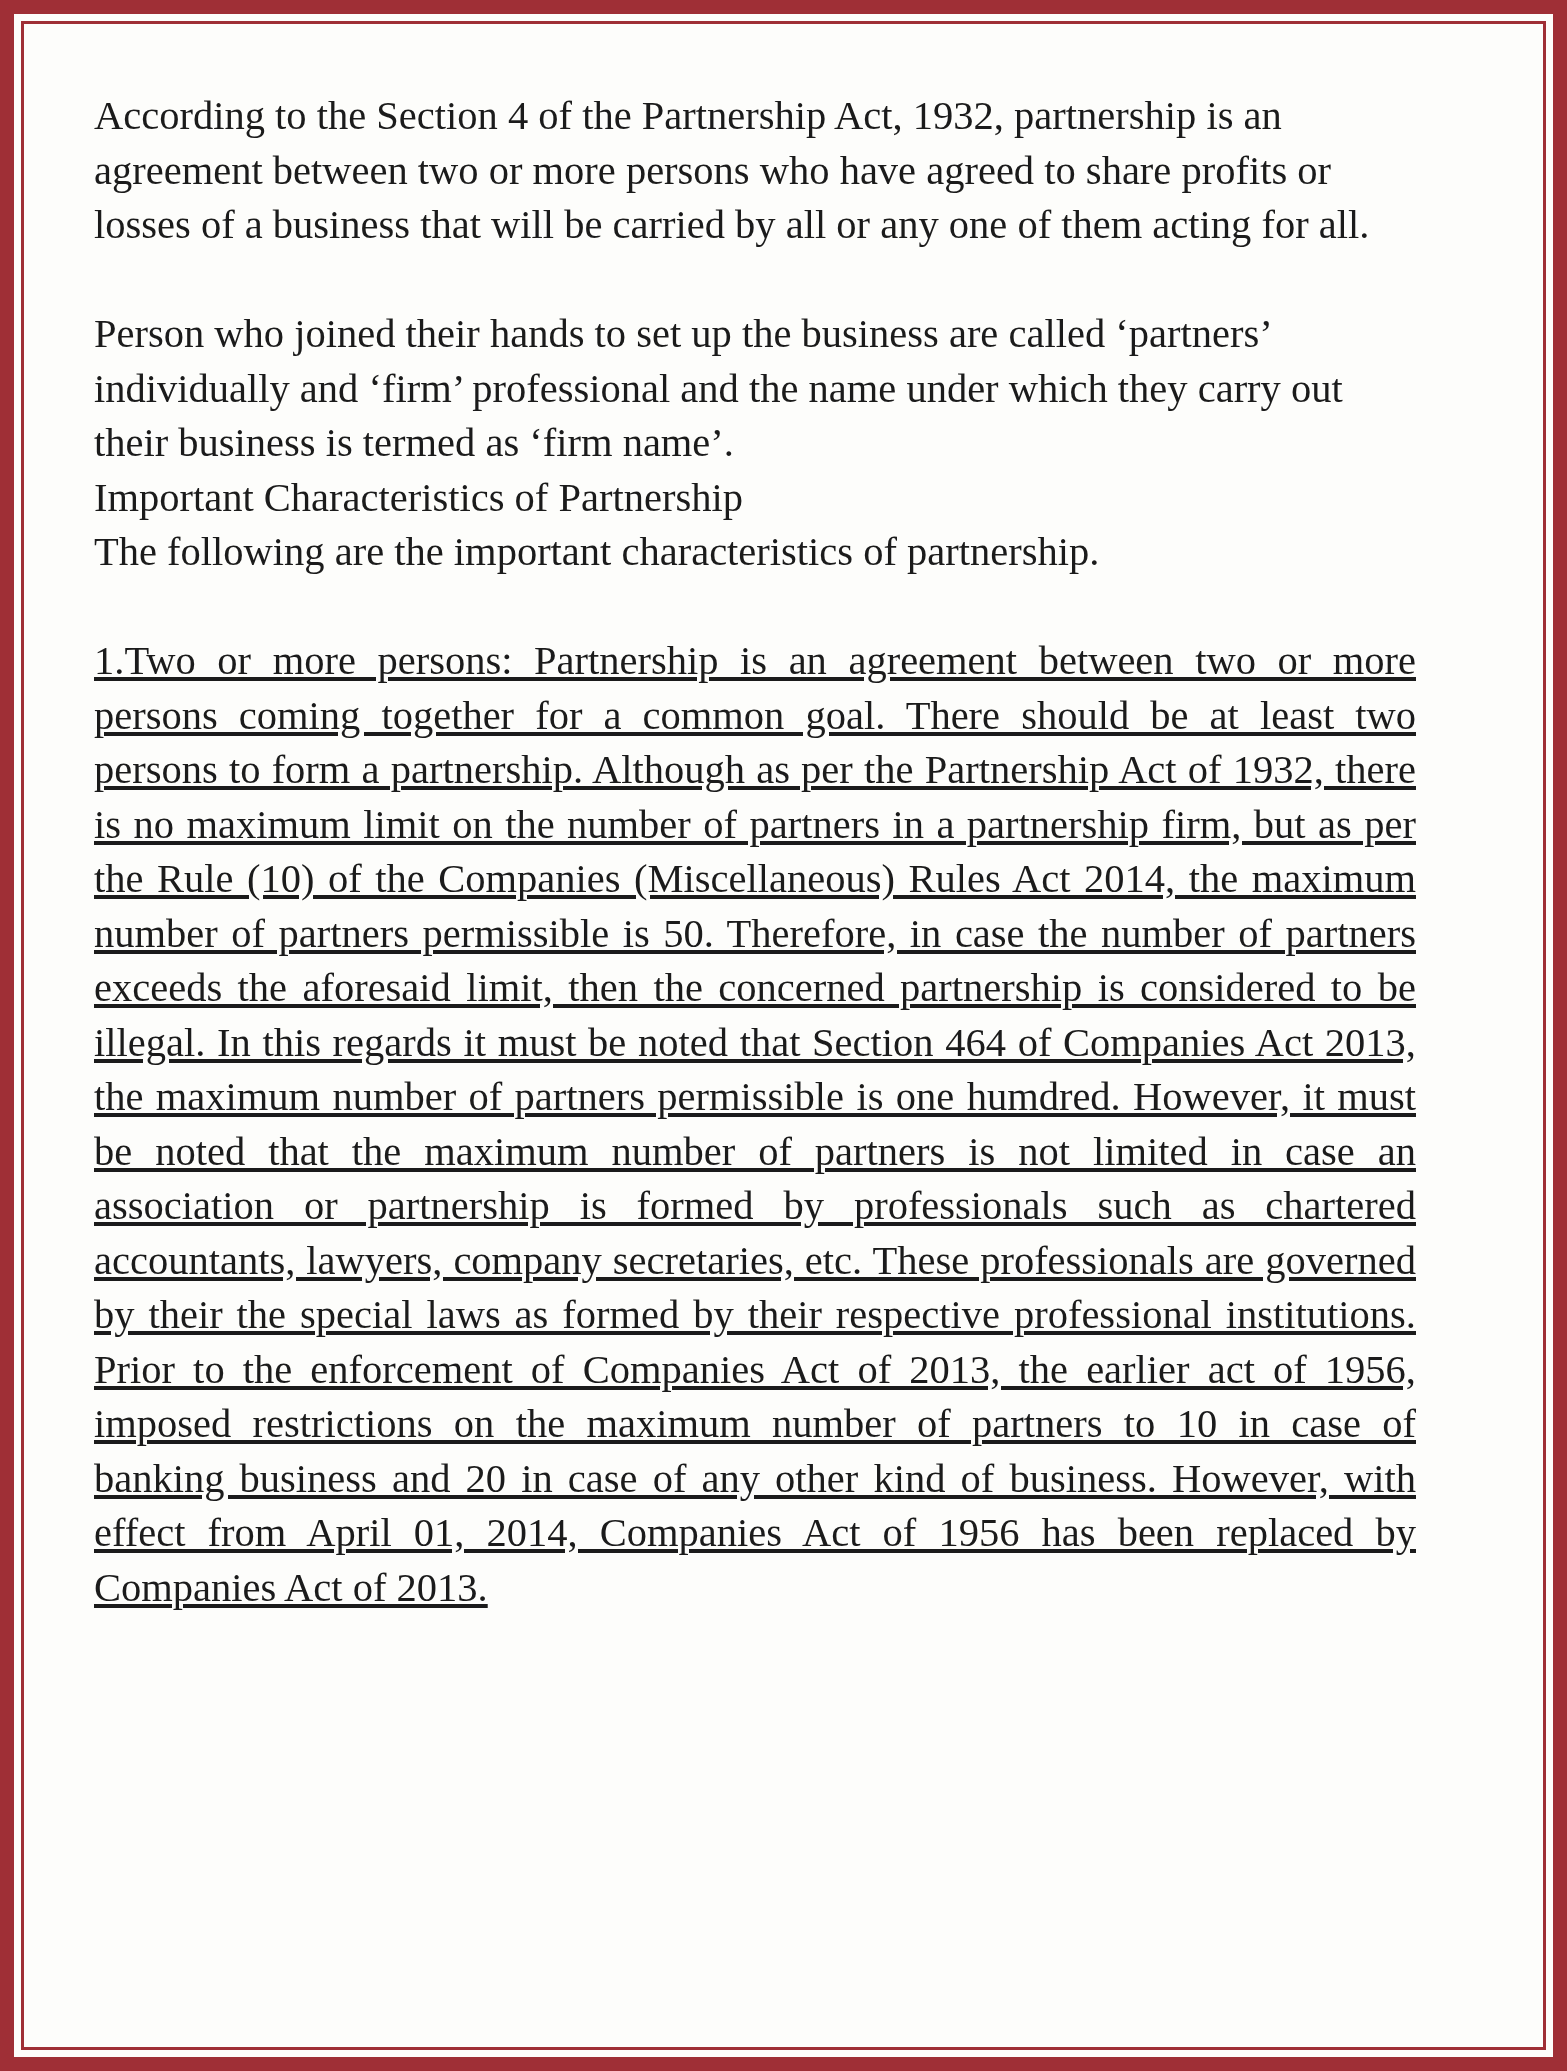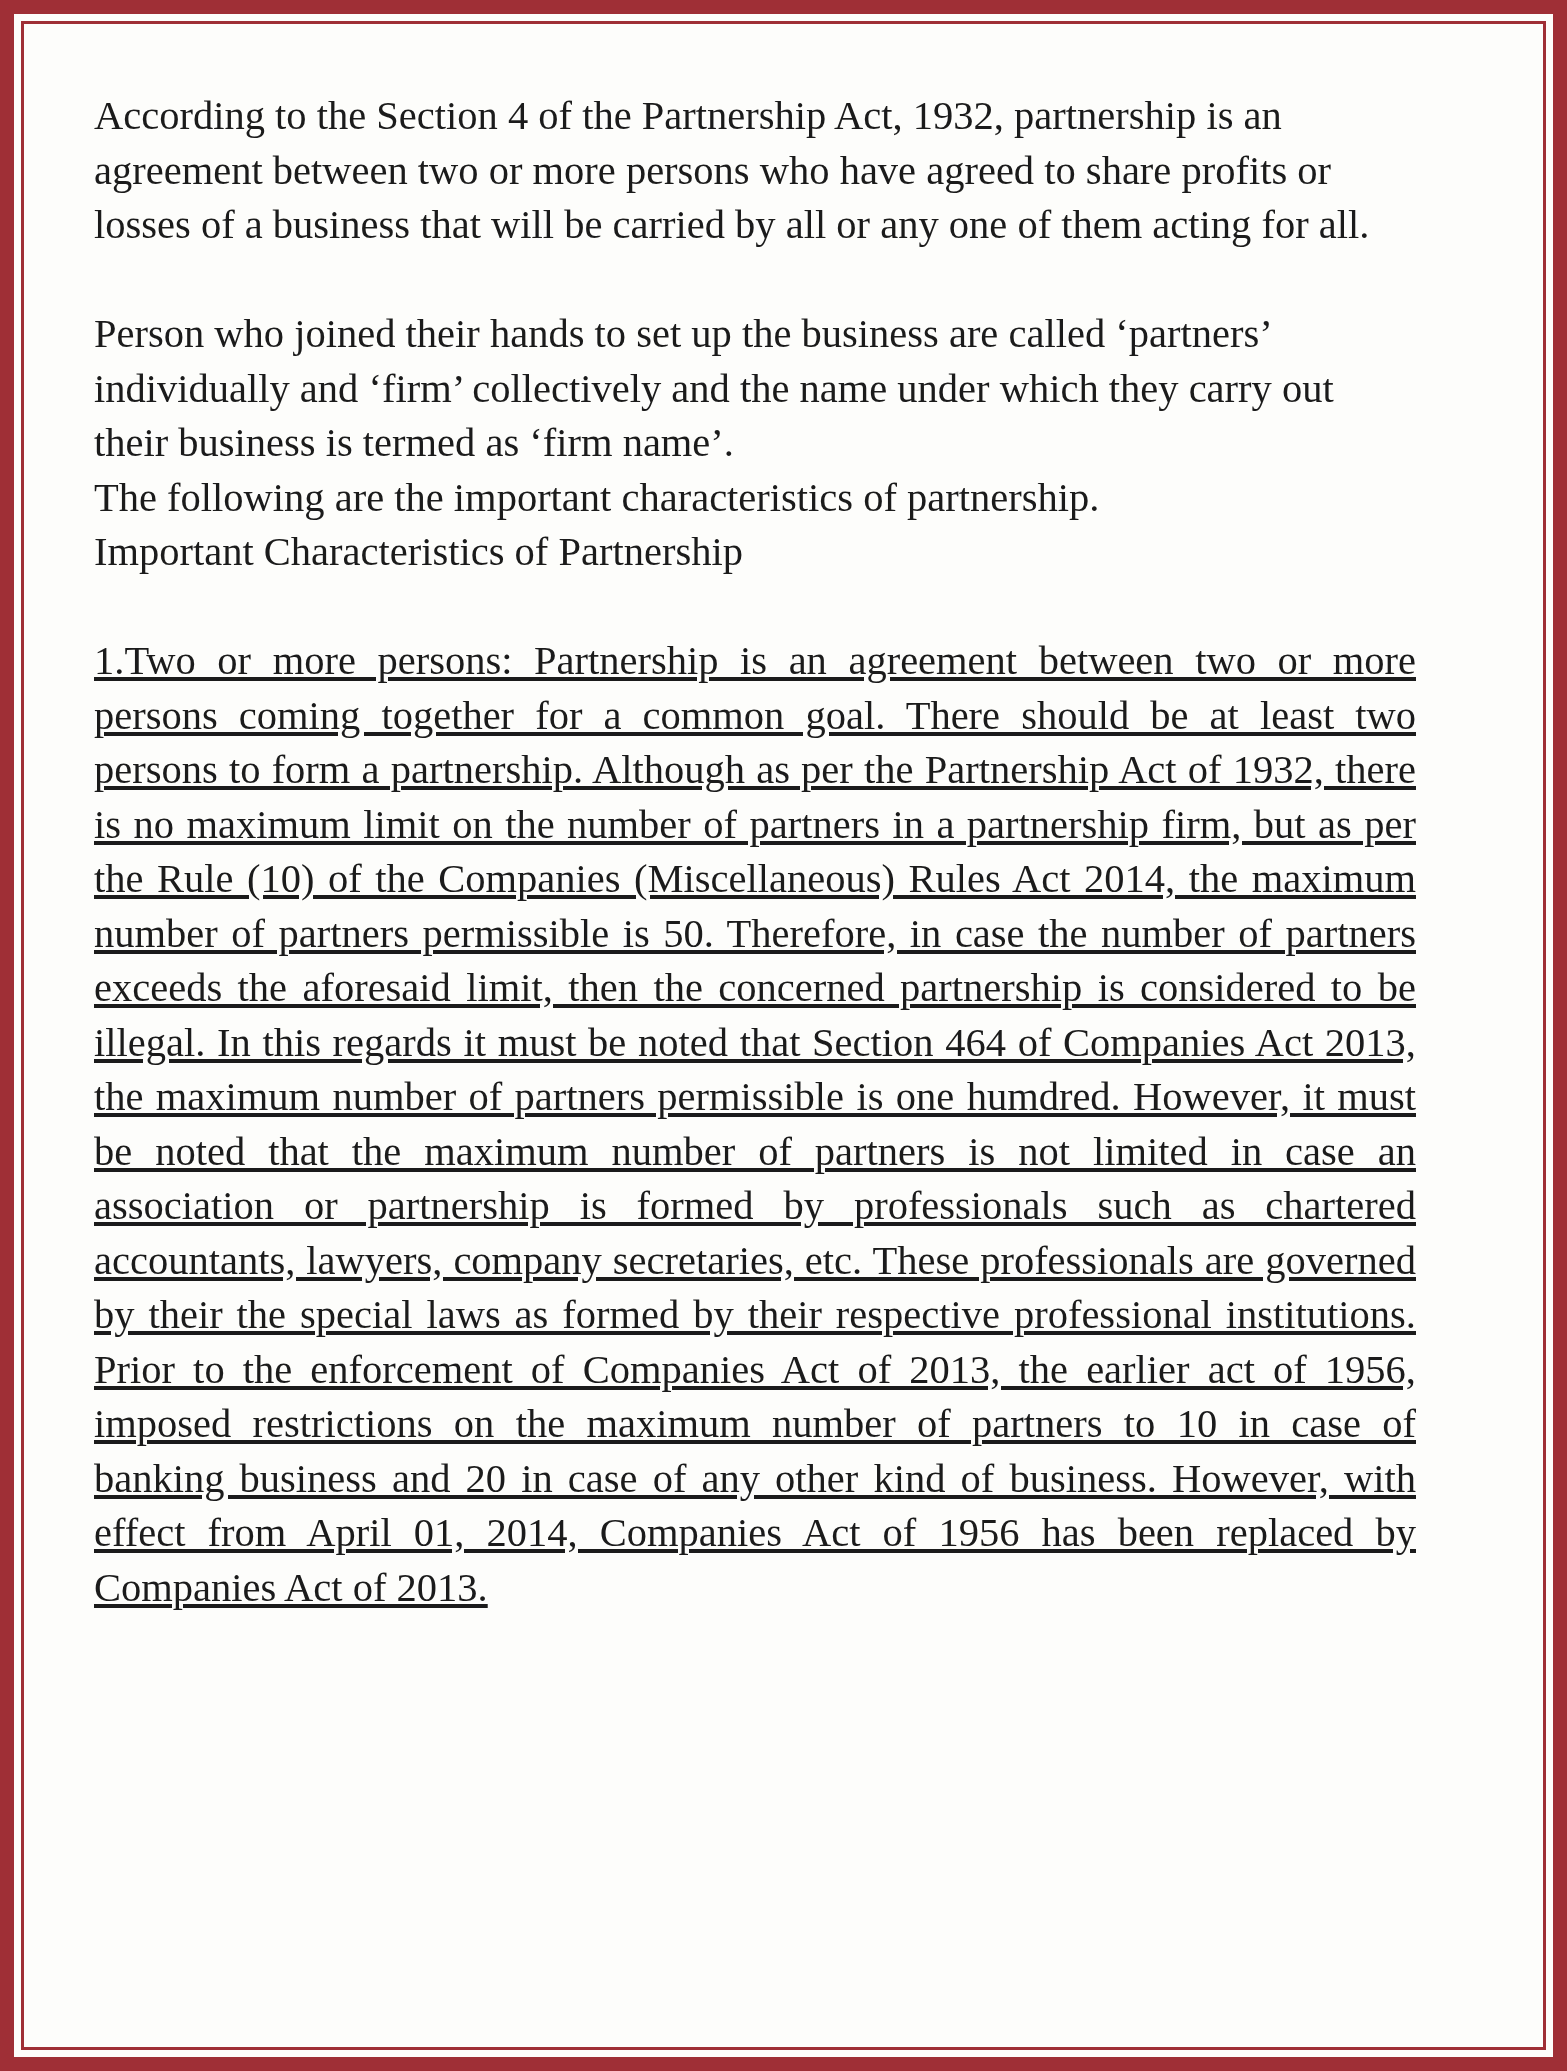--- a/index.html
+++ b/index.html
@@ -90,25 +90,25 @@
   <div id="frame-gap">
     <div id="frame-rule">
       <div id="sheet">
 
         <div id="doc-body">
 
           <p class="para">According to the Section 4 of the Partnership Act, 1932, partnership is an agreement between two or more persons who have agreed to share profits or losses of a business that will be carried by all or any one of them acting for all.</p>
 
           <div class="spacer-line"></div>
 
-          <p class="para">Person who joined their hands to set up the business are called ‘partners’ individually and ‘firm’ collectively and the name under which they carry out their business is termed as ‘firm name’.</p>
+          <p class="para">Person who joined their hands to set up the business are called ‘partners’ individually and ‘firm’ professional and the name under which they carry out their business is termed as ‘firm name’.</p>
+
+          <p class="para">Important Characteristics of Partnership</p>
 
           <p class="para">The following are the important characteristics of partnership.</p>
-
-          <p class="para">Important Characteristics of Partnership</p>
 
           <div class="spacer-line"></div>
 
           <p class="para justify">1.Two or more persons: Partnership is an agreement between two or more persons coming together for a common goal. There should be at least two persons to form a partnership. Although as per the Partnership Act of 1932, there is no maximum limit on the number of partners in a partnership firm, but as per the Rule (10) of the Companies (Miscellaneous) Rules Act 2014, the maximum number of partners permissible is 50. Therefore, in case the number of partners exceeds the aforesaid limit, then the concerned partnership is considered to be illegal. In this regards it must be noted that Section 464 of Companies Act 2013, the maximum number of partners permissible is one humdred. However, it must be noted that the maximum number of partners is not limited in case an association or partnership is formed by professionals such as chartered accountants, lawyers, company secretaries, etc. These professionals are governed by their the special laws as formed by their respective professional institutions. Prior to the enforcement of Companies Act of 2013, the earlier act of 1956, imposed restrictions on the maximum number of partners to 10 in case of banking business and 20 in case of any other kind of business. However, with effect from April 01, 2014, Companies Act of 1956 has been replaced by Companies Act of 2013.</p>
 
         </div>
 
       </div>
     </div>
   </div>

